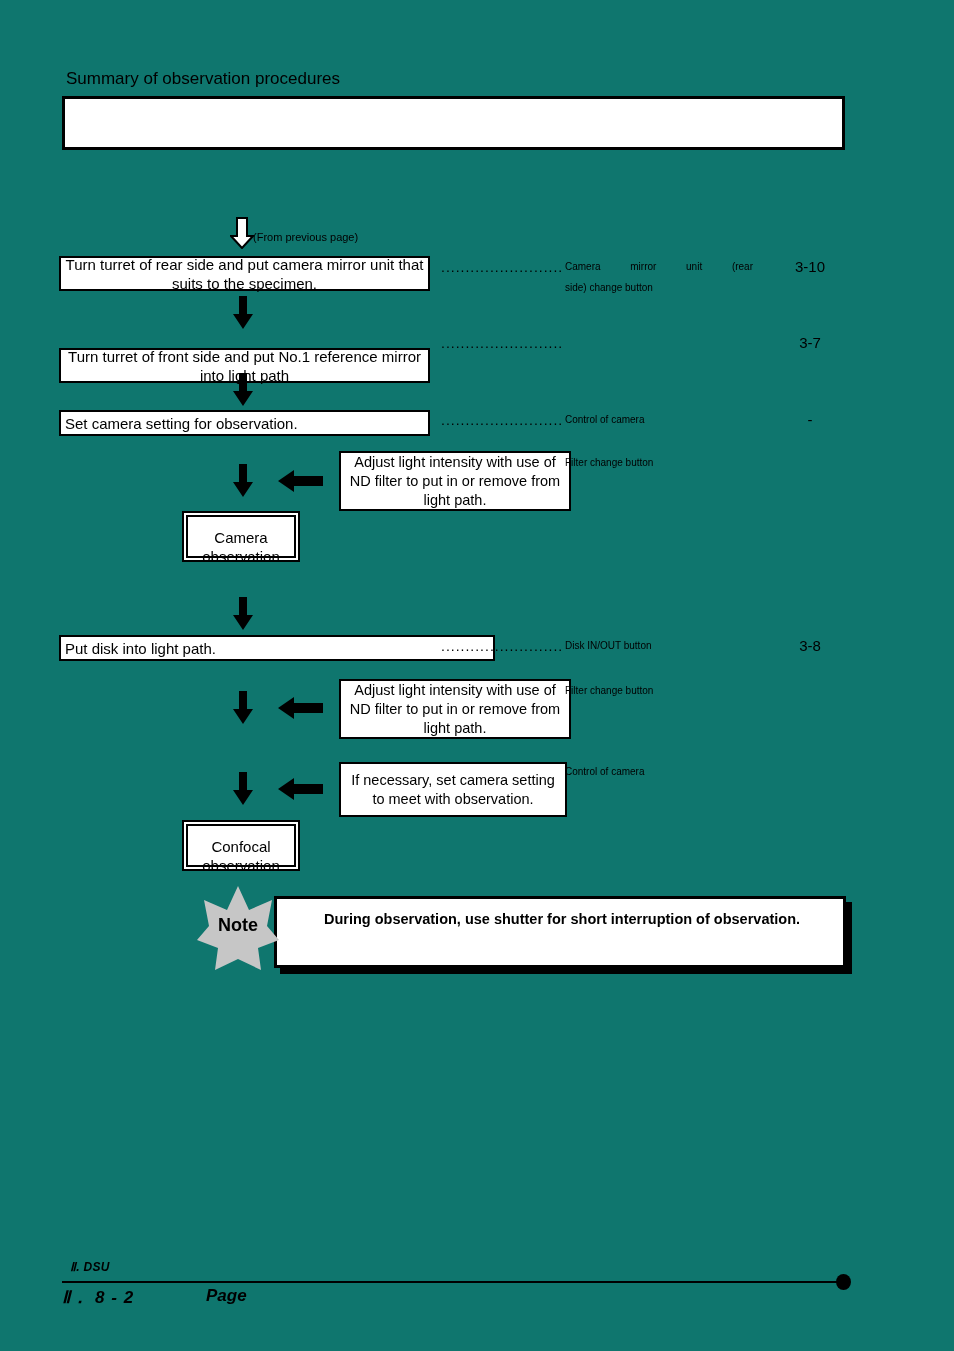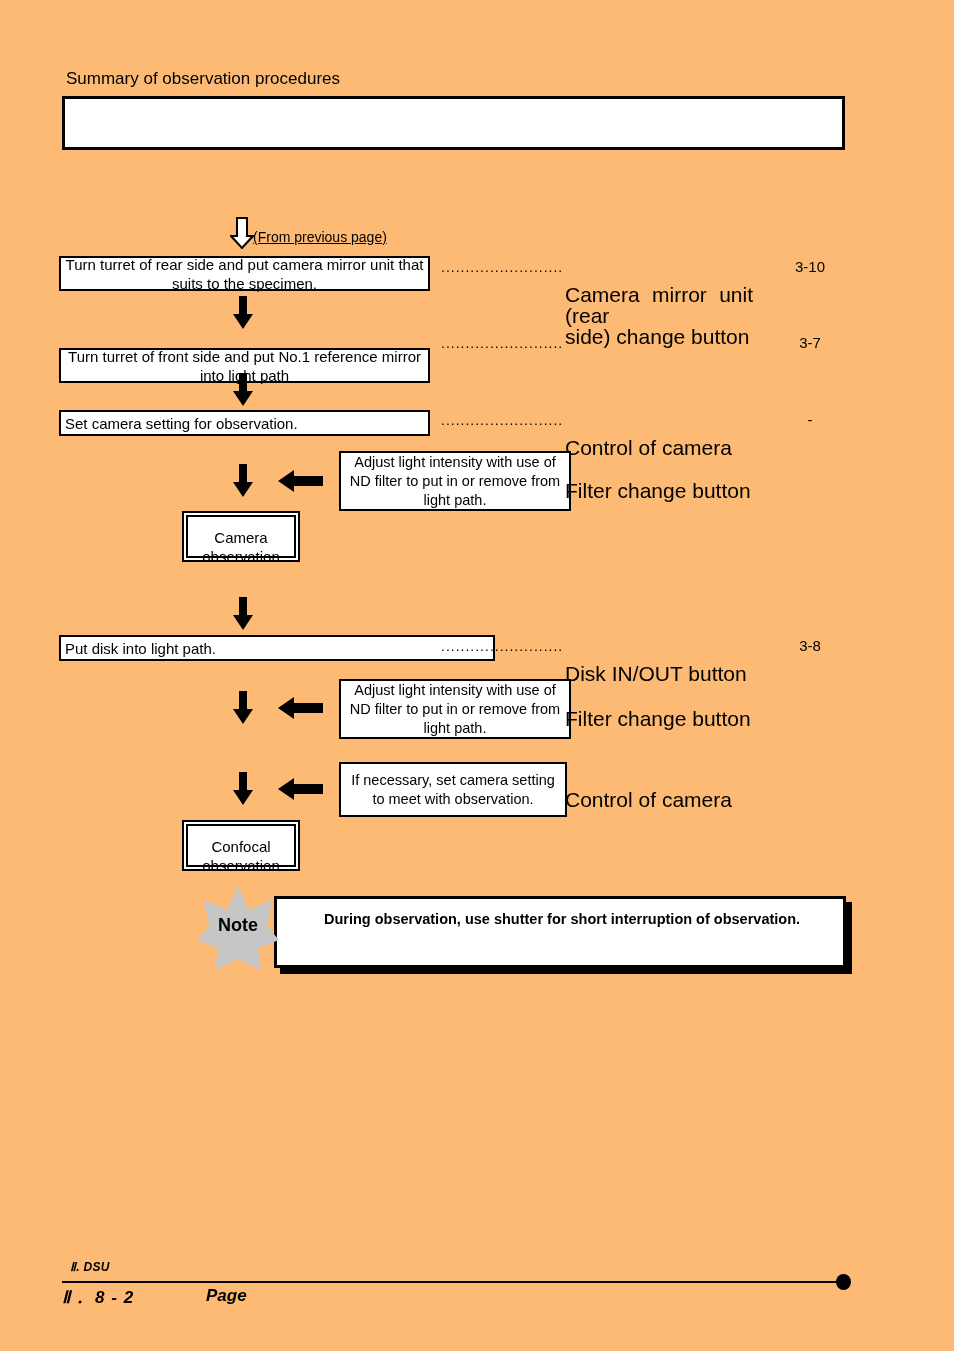--- a/index.html
+++ b/index.html
@@ -9,21 +9,21 @@
   }
   body {
     font-family: "Liberation Sans", sans-serif;
     color: #000000;
   }
   #page {
     position: relative;
     width: 954px;
     height: 1351px;
     overflow: hidden;
-    background: #fdba74;
+    background: #0f766e;
   }
 
   
   .doc-title {
     position: absolute;
     left: 66px;
     top: 68px;
     font-size: 17px;
     line-height: 22px;
     white-space: nowrap;
@@ -94,23 +94,22 @@
   .leader {
     position: absolute;
     font-size: 14px;
     letter-spacing: 1.0px;
     line-height: 18px;
     color: #000;
     white-space: nowrap;
   }
   .ref-label {
     position: absolute;
-    font-size: 21px;
+    font-size: 10px;
     line-height: 21px;
-    margin-top: 28px;
   }
   .ref-label.justify {
     text-align: justify;
     text-align-last: justify;
   }
   .ref-label.justify > span.lastline {
     display: block;
     text-align: left;
     text-align-last: left;
   }
@@ -228,21 +227,21 @@
 <div id="page">
 
   <div class="doc-title">Summary of observation procedures</div>
   <div class="header-box"></div>
 
   <div class="arrow-hollow" style="left:230px; top:217px;">
     <svg width="24" height="32" viewBox="0 0 24 32">
       <polygon points="7,1 17,1 17,19 23,19 12,31 1,19 7,19" fill="#ffffff" stroke="#000000" stroke-width="2" stroke-linejoin="miter"></polygon>
     </svg>
   </div>
-  <div class="leader" style="left:253px; top:228px; font-size:14px; letter-spacing:0;text-decoration:underline;">(From previous page)</div>
+  <div class="leader" style="left:253px; top:228px; font-size:11px; letter-spacing:0;">(From previous page)</div>
 
   <div class="flowbox" style="left:59px; top:256px; width:371px; height:35px;">
     <span>Turn turret of rear side and put camera mirror unit that suits to the specimen.</span>
   </div>
   <div class="leader" style="left:441px; top:258px;">.........................</div>
   <div class="ref-label justify" style="left:565px; top:256px; width:188px;">
     <span>Camera mirror unit (rear</span>
     <span class="lastline">side) change button</span>
   </div>
   <div class="ref-page" style="left:780px; top:256px;">3-10</div>

